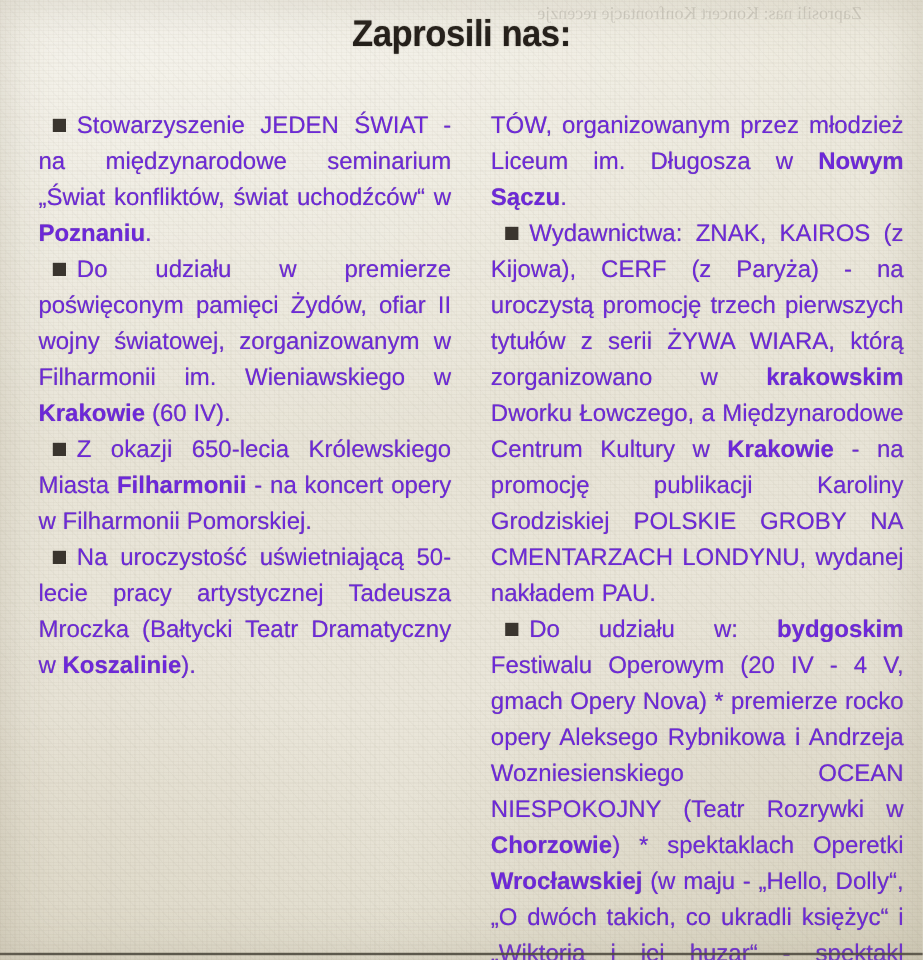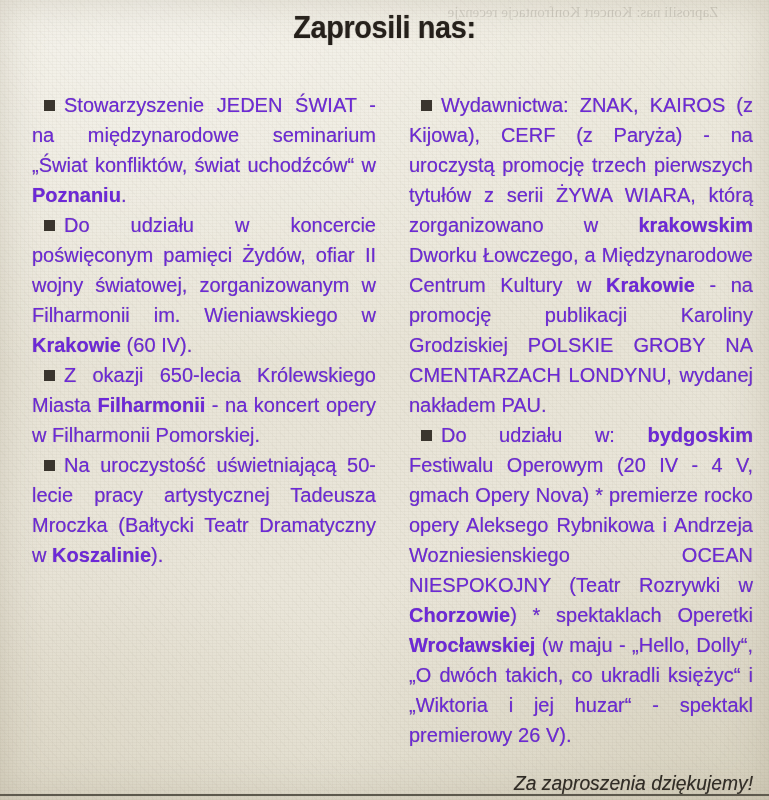--- a/index.html
+++ b/index.html
@@ -152,25 +152,26 @@
 <div id="grain"></div>
 <div id="bleed">Zaprosili nas: Koncert Konfrontacje recenzje</div>
 
 <div id="sheet">
 
   <div class="title">Zaprosili nas:</div>
 
   <div class="columns">
     <div class="col" id="col-left">
         <p class="para" id="entry-jeden-swiat"><span class="bullet"></span><span>Stowarzyszenie JEDEN ŚWIAT - na międzynarodowe seminarium „Świat konfliktów, świat uchodźców“ w </span><b>Poznaniu</b><span>.</span></p>
-        <p class="para" id="entry-koncert-zydzi"><span class="bullet"></span><span>Do udziału w koncercie poświęconym pamięci Żydów, ofiar II wojny światowej, zorganizowanym w Filharmonii im. Wieniawskiego w </span><b>Krakowie</b><span> (60 IV).</span></p>
+        <p class="para" id="entry-koncert-zydzi"><span class="bullet"></span><span>Do udziału w premierze poświęconym pamięci Żydów, ofiar II wojny światowej, zorganizowanym w Filharmonii im. Wieniawskiego w </span><b>Krakowie</b><span> (60 IV).</span></p>
         <p class="para" id="entry-bydgoszcz-650"><span class="bullet"></span><span>Z okazji 650-lecia Królewskiego Miasta </span><b>Filharmonii</b><span> - na koncert opery w Filharmonii Pomorskiej.</span></p>
         <p class="para" id="entry-mroczek-50-lecie"><span class="bullet"></span><span>Na uroczystość uświetniającą 50-lecie pracy artystycznej Tadeusza Mroczka (Bałtycki Teatr Dramatyczny w </span><b>Koszalinie</b><span>).</span></p>
       </div>
     <div class="col" id="col-right">
+        <p class="para cont" id="entry-festiwal-mlodych-talentow-cont"><span>TÓW, organizowanym przez młodzież Liceum im. Długosza w </span><b>Nowym Sączu</b><span>.</span></p>
         <p class="para" id="entry-wydawnictwa-zywa-wiara"><span class="bullet"></span><span>Wydawnictwa: ZNAK, KAIROS (z Kijowa), CERF (z Paryża) - na uroczystą promocję trzech pierwszych tytułów z serii ŻYWA WIARA, którą zorganizowano w </span><b>krakowskim</b><span> Dworku Łowczego, a Międzynarodowe Centrum Kultury w </span><b>Krakowie</b><span> - na promocję publikacji Karoliny Grodziskiej POLSKIE GROBY NA CMENTARZACH LONDYNU, wydanej nakładem PAU.</span></p>
         <p class="para" id="entry-bydgoski-festiwal-operowy"><span class="bullet"></span><span>Do udziału w: </span><b>bydgoskim</b><span> Festiwalu Operowym (20 IV - 4 V, gmach Opery Nova) * premierze rocko opery Aleksego Rybnikowa i Andrzeja Wozniesienskiego OCEAN NIESPOKOJNY (Teatr Rozrywki w </span><b>Chorzowie</b><span>) * spektaklach Operetki </span><b>Wrocławskiej</b><span> (w maju - „Hello, Dolly“, „O dwóch takich, co ukradli księżyc“ i „Wiktoria i jej huzar“ - spektakl premierowy 26 V).</span></p>
         <p class="signoff">Za zaproszenia dziękujemy!</p>
       </div>
   </div>
 
   <div class="rule"></div>
   <div class="vignette"></div>
 </div>
 

